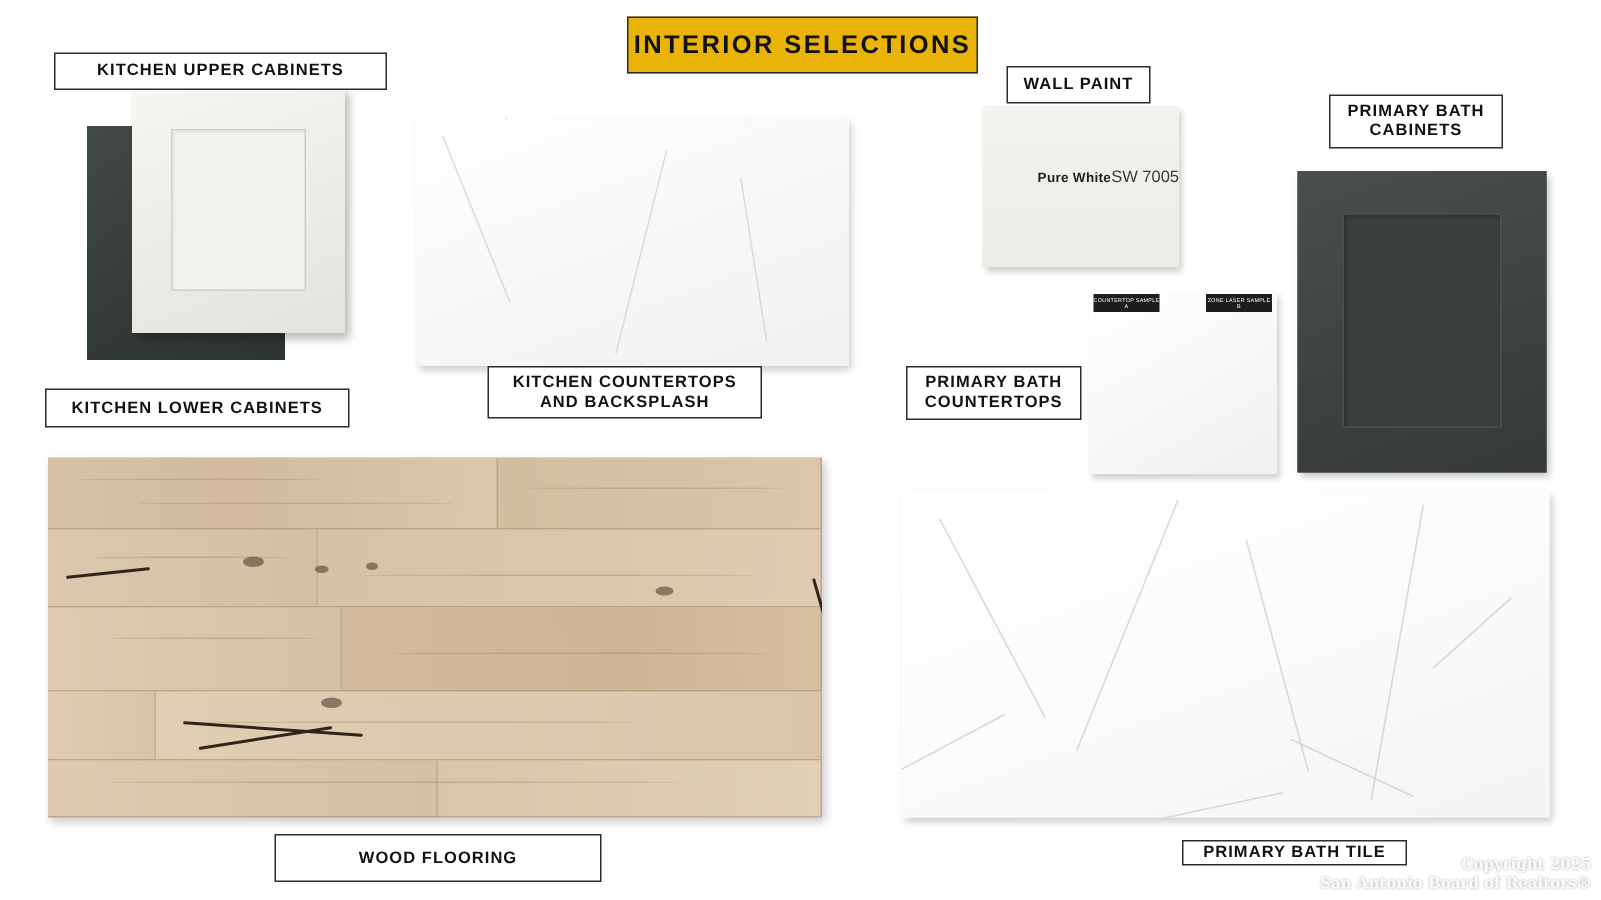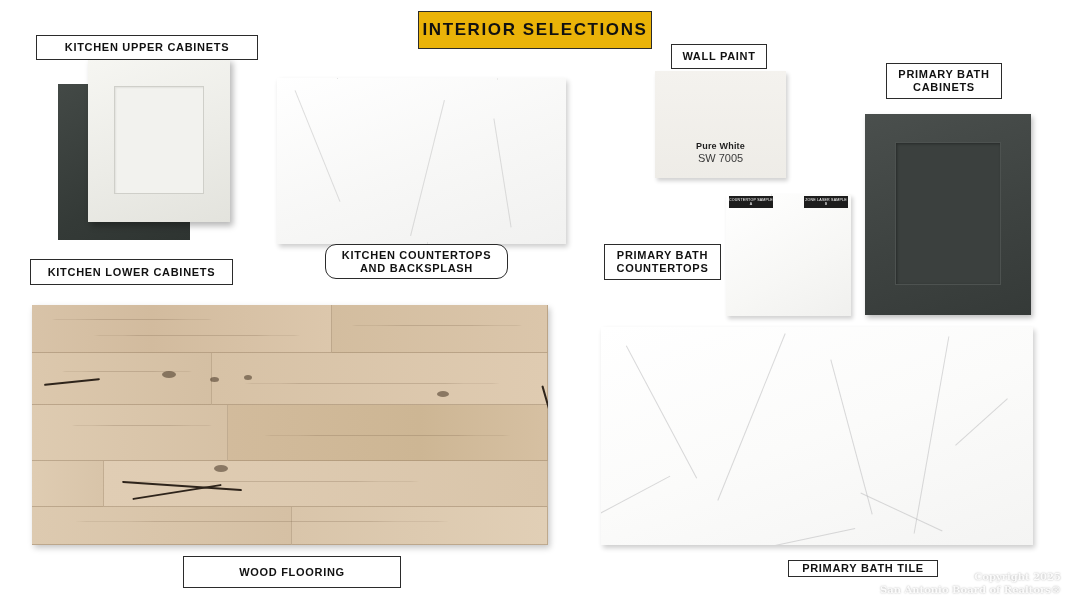--- a/index.html
+++ b/index.html
@@ -128,21 +128,20 @@
   
   .wall-paint {
     left: 655px;
     top: 71px;
     width: 131px;
     height: 107px;
     background: #f2f0ec;
     background-image: linear-gradient(180deg, #f4f2ee 0%, #eeece7 100%);
     box-shadow: 2px 3px 4px rgba(0,0,0,0.18);
     display: flex;
-    flex-direction: column;
     align-items: center;
     justify-content: flex-end;
     padding-bottom: 14px;
   }
   .wall-paint .pname {
     font-size: 9px;
     font-weight: bold;
     color: #1e1e1e;
     letter-spacing: 0.2px;
   }
@@ -345,21 +344,21 @@
     <div class="tvein" style="left:20px;top:120px;width:1px;height:110px;transform:rotate(62deg);"></div>
     <div class="tvein" style="left:190px;top:150px;width:1px;height:130px;transform:rotate(78deg);"></div>
     <div class="tvein" style="left:300px;top:140px;width:1px;height:90px;transform:rotate(-65deg);"></div>
     <div class="tvein" style="left:380px;top:60px;width:1px;height:70px;transform:rotate(48deg);"></div>
   </div>
 
   <div class="label" style="left:36px;top:35px;width:222px;height:25px;font-size:11px;">KITCHEN UPPER CABINETS</div>
 
   <div class="label" style="left:30px;top:259px;width:203px;height:26px;font-size:11px;">KITCHEN LOWER CABINETS</div>
 
-  <div class="label" style="left:325px;top:244px;width:183px;height:35px;font-size:11px;border-radius:11px;">KITCHEN COUNTERTOPS
+  <div class="label" style="left:325px;top:244px;width:183px;height:35px;font-size:11px;">KITCHEN COUNTERTOPS
 AND BACKSPLASH</div>
 
   <div class="label" style="left:671px;top:44px;width:96px;height:25px;font-size:11px;">WALL PAINT</div>
 
   <div class="label" style="left:886px;top:63px;width:116px;height:36px;font-size:11px;">PRIMARY BATH
 CABINETS</div>
 
   <div class="label" style="left:604px;top:244px;width:117px;height:36px;font-size:11px;">PRIMARY BATH
 COUNTERTOPS</div>
 

